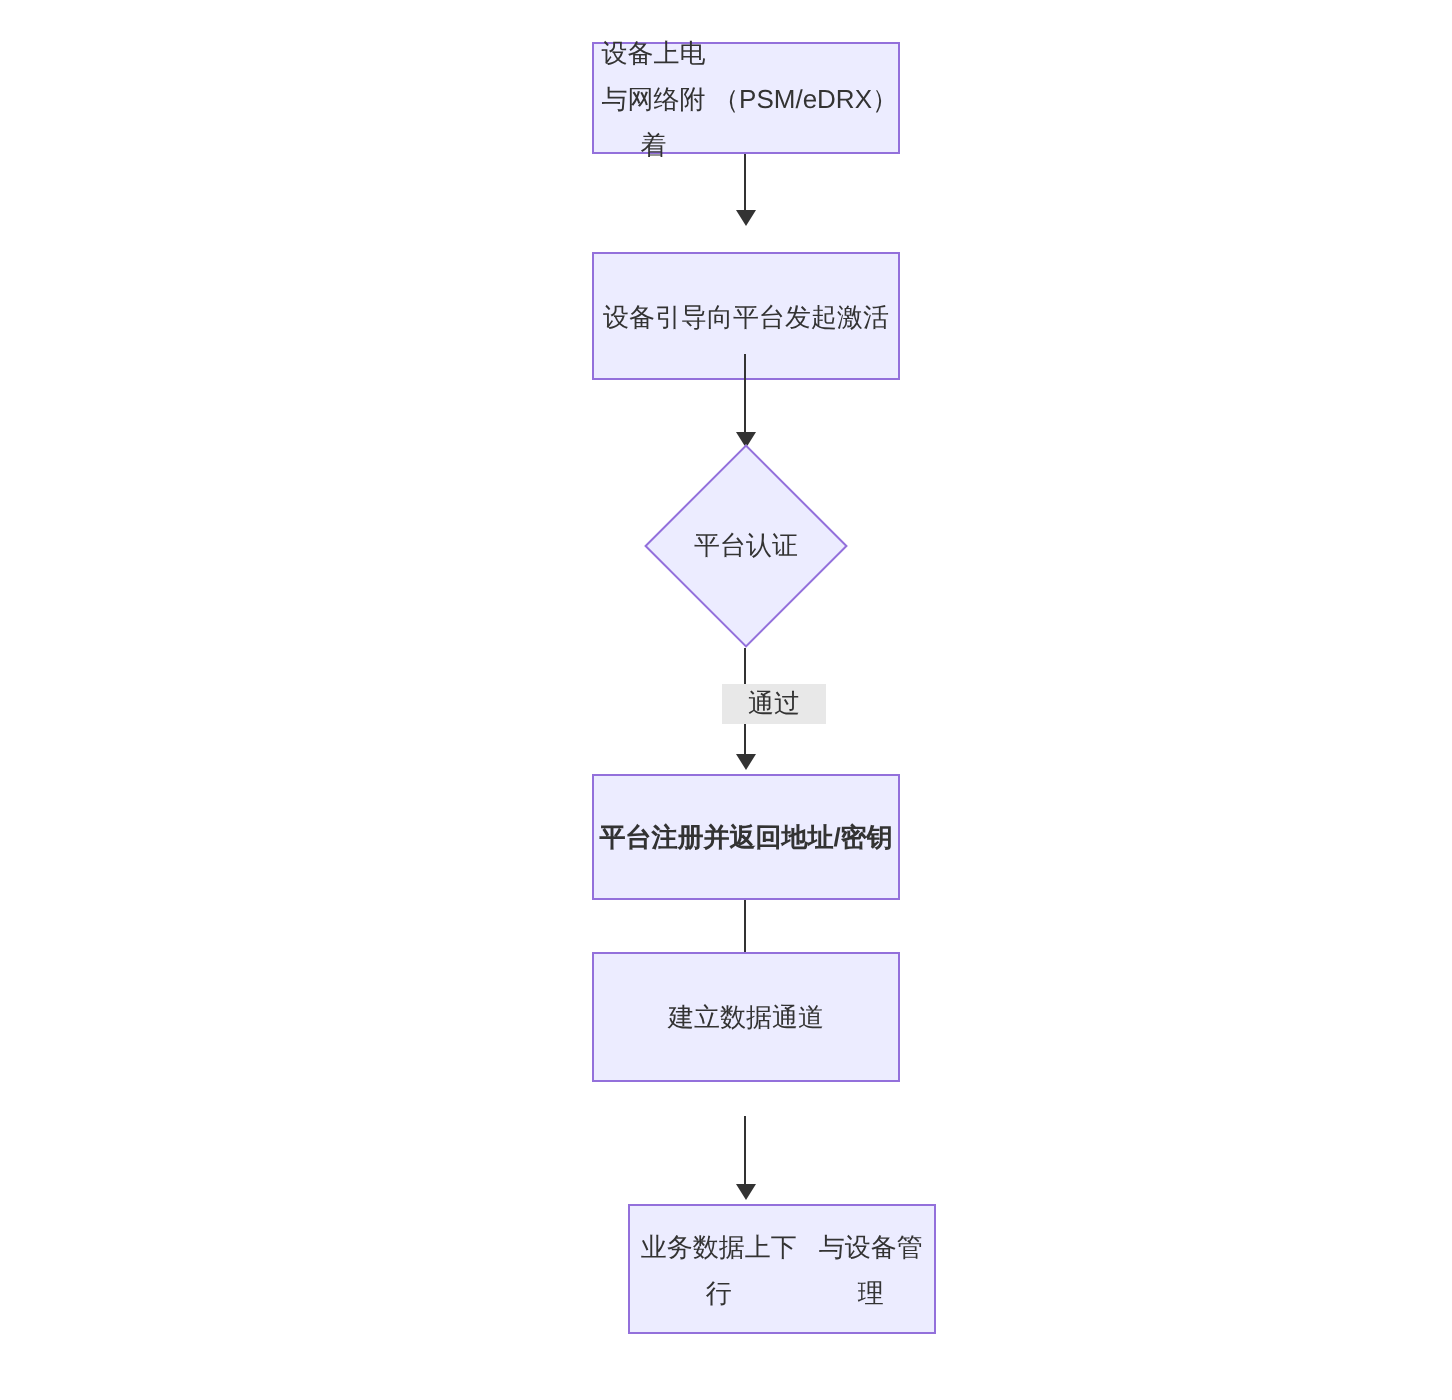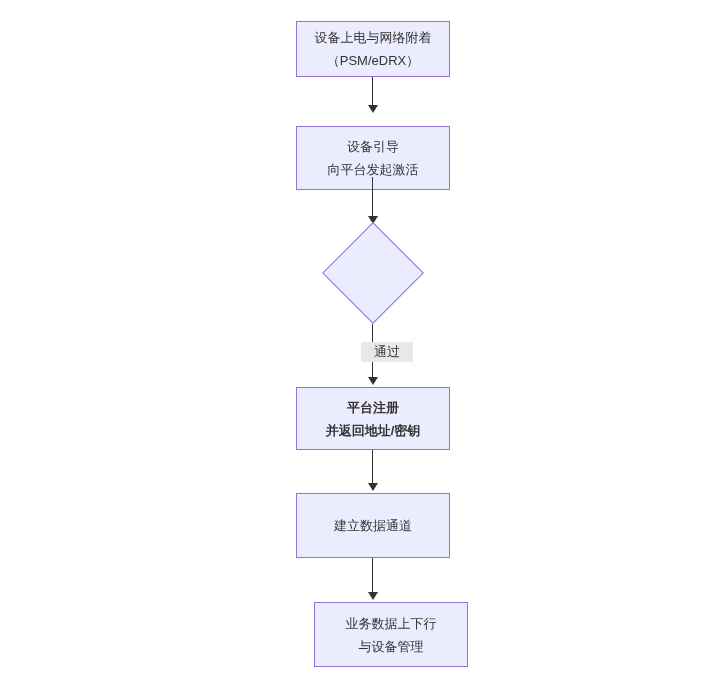--- a/index.html
+++ b/index.html
@@ -23,21 +23,21 @@
     background: var(--canvas-bg);
     overflow: hidden;
   }
   .node {
     position: absolute;
     left: 296px;
     width: 154px;
     background: var(--node-fill);
     border: 1px solid var(--node-border);
     display: flex;
-    flex-direction: column;
+    flex-direction: row;
     align-items: center;
     justify-content: center;
     font-size: 13px;
     line-height: 23px;
     text-align: center;
     color: var(--text-color);
   }
   .diamond-shape {
     position: absolute;
     left: 337px;
@@ -104,34 +104,35 @@
 
   <div class="node" style="top:126px; height:64px;">
     <span>设备引导</span>
     <span>向平台发起激活</span>
   </div>
 
   <div class="edge-line" style="top:177px; height:40px;"></div>
   <div class="arrowhead" style="top:216px;"></div>
 
   <div class="diamond-shape"></div>
+  <div class="diamond-label">平台认证</div>
 
   <div class="edge-line" style="top:324px; height:54px;"></div>
   <div class="edge-label">通过</div>
   <div class="arrowhead" style="top:377px;"></div>
 
   <div class="node" style="top:387px; height:63px;font-weight:bold;">
     <span>平台注册</span>
     <span>并返回地址/密钥</span>
   </div>
 
   <div class="edge-line" style="top:450px; height:34px;"></div>
   <div class="arrowhead" style="top:483px;"></div>
 
-  <div class="node" style="top:493px; height:65px;">
+  <div class="node" style="top:476px; height:65px;">
     <span>建立数据通道</span>
   </div>
 
   <div class="edge-line" style="top:558px; height:35px;"></div>
   <div class="arrowhead" style="top:592px;"></div>
 
   <div class="node" style="top:602px; height:65px;margin-left:18px;">
     <span>业务数据上下行</span>
     <span>与设备管理</span>
   </div>

